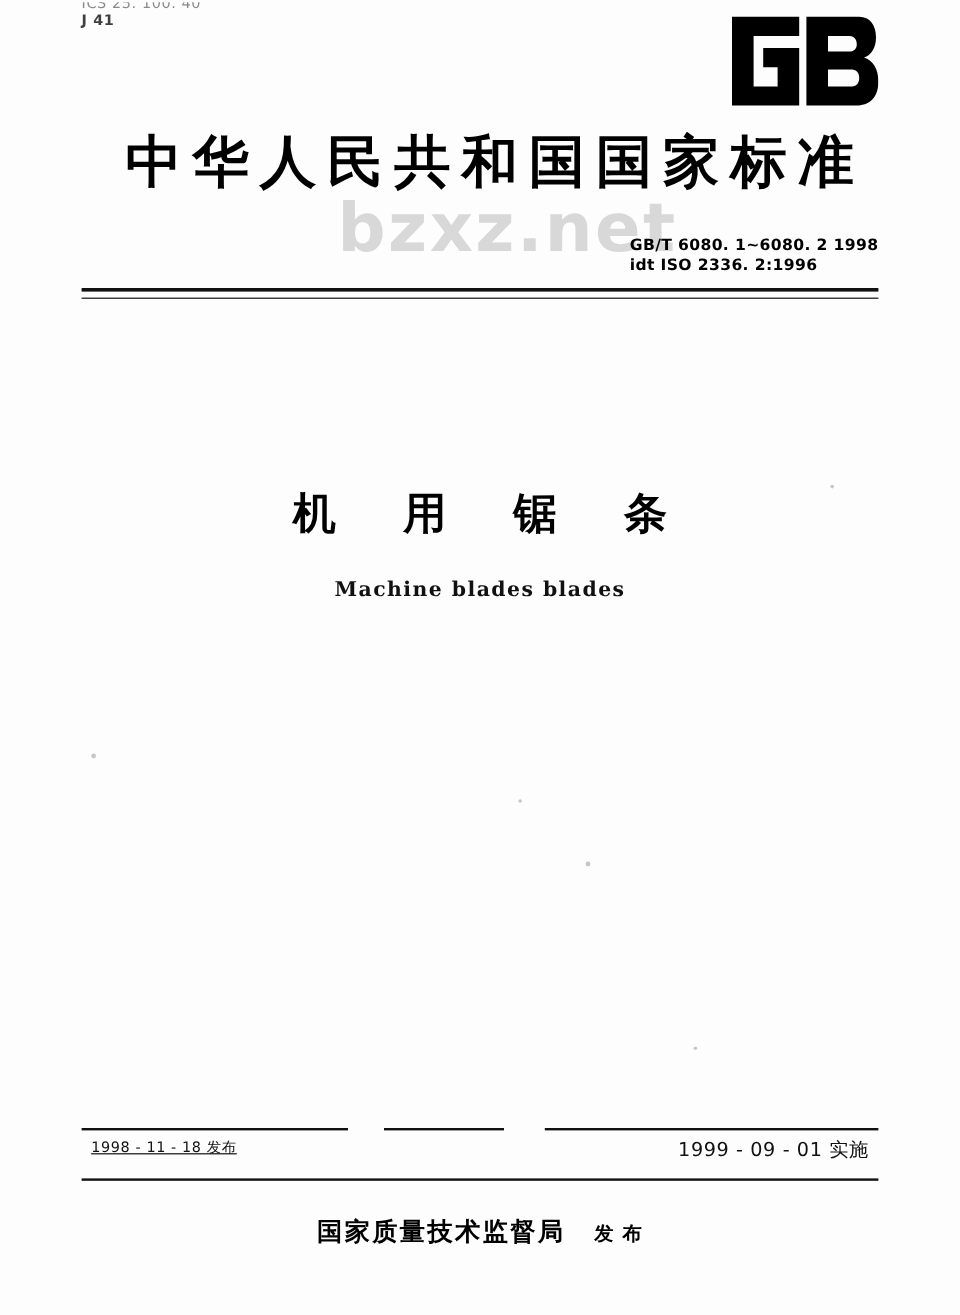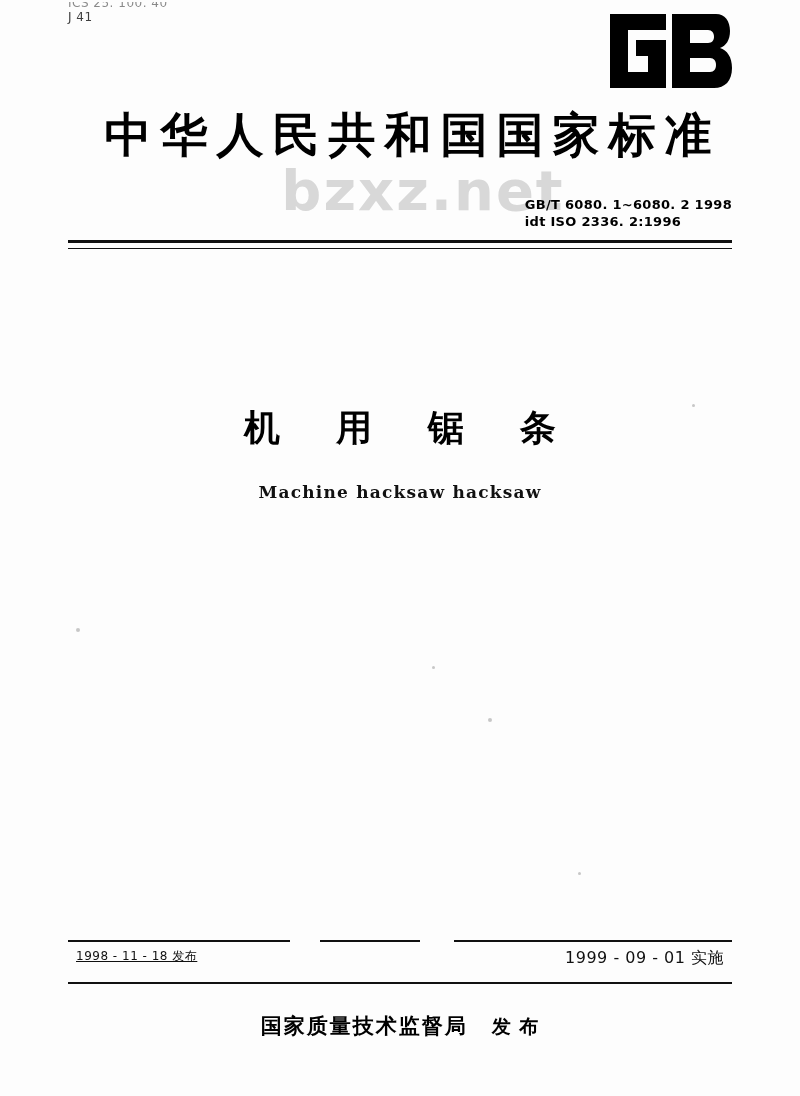--- a/index.html
+++ b/index.html
@@ -33,21 +33,21 @@
     letter-spacing: 0.5px;
     color: #2b2b2b;
   }
   .ics-line1 {
     display: block;
     opacity: 0.55;
     clip-path: inset(42% 0 0 0);
   }
   .ics-line2 {
     display: block;
-    font-weight: normal;
+    font-weight: bold;
     font-size: 12px;
     opacity: 0.9;
   }
 
   
   .gb-emblem {
     position: absolute;
     right: 68px;
     top: 10px;
     width: 128px;
@@ -214,21 +214,21 @@
     right: 0;
     top: 1012px;
     text-align: center;
     font-family: "DejaVu Serif", serif;
     font-weight: bold;
     font-size: 21px;
     letter-spacing: 2px;
     color: #000;
   }
   .publisher .small {
-    font-size: 19px;
+    font-size: 16px;
     letter-spacing: 1px;
     margin-left: 24px;
   }
 </style>
 </head>
 <body>
 
 <div class="page">
 
   <div class="ics-block">
@@ -253,21 +253,21 @@
 
   <div class="std-nums">
     <div>GB/T 6080. 1~6080. 2   1998</div>
     <div>idt ISO 2336. 2:1996</div>
   </div>
 
   <div class="rule-thick"></div>
   <div class="rule-thin"></div>
 
   <div class="subject-cn">机用锯条</div>
-  <div class="subject-en">Machine hacksaw hacksaw</div>
+  <div class="subject-en">Machine blades blades</div>
 
   <div class="speck" style="left:76px;  top:628px;  width:4px; height:4px;"></div>
   <div class="speck" style="left:432px; top:666px;  width:3px; height:3px;"></div>
   <div class="speck" style="left:488px; top:718px;  width:4px; height:4px;"></div>
   <div class="speck" style="left:578px; top:872px;  width:3px; height:3px;"></div>
   <div class="speck" style="left:692px; top:404px;  width:3px; height:3px;"></div>
 
   <div class="footer-rule"></div>
   <div class="footer-gap-left"></div>
   <div class="footer-gap-right"></div>

